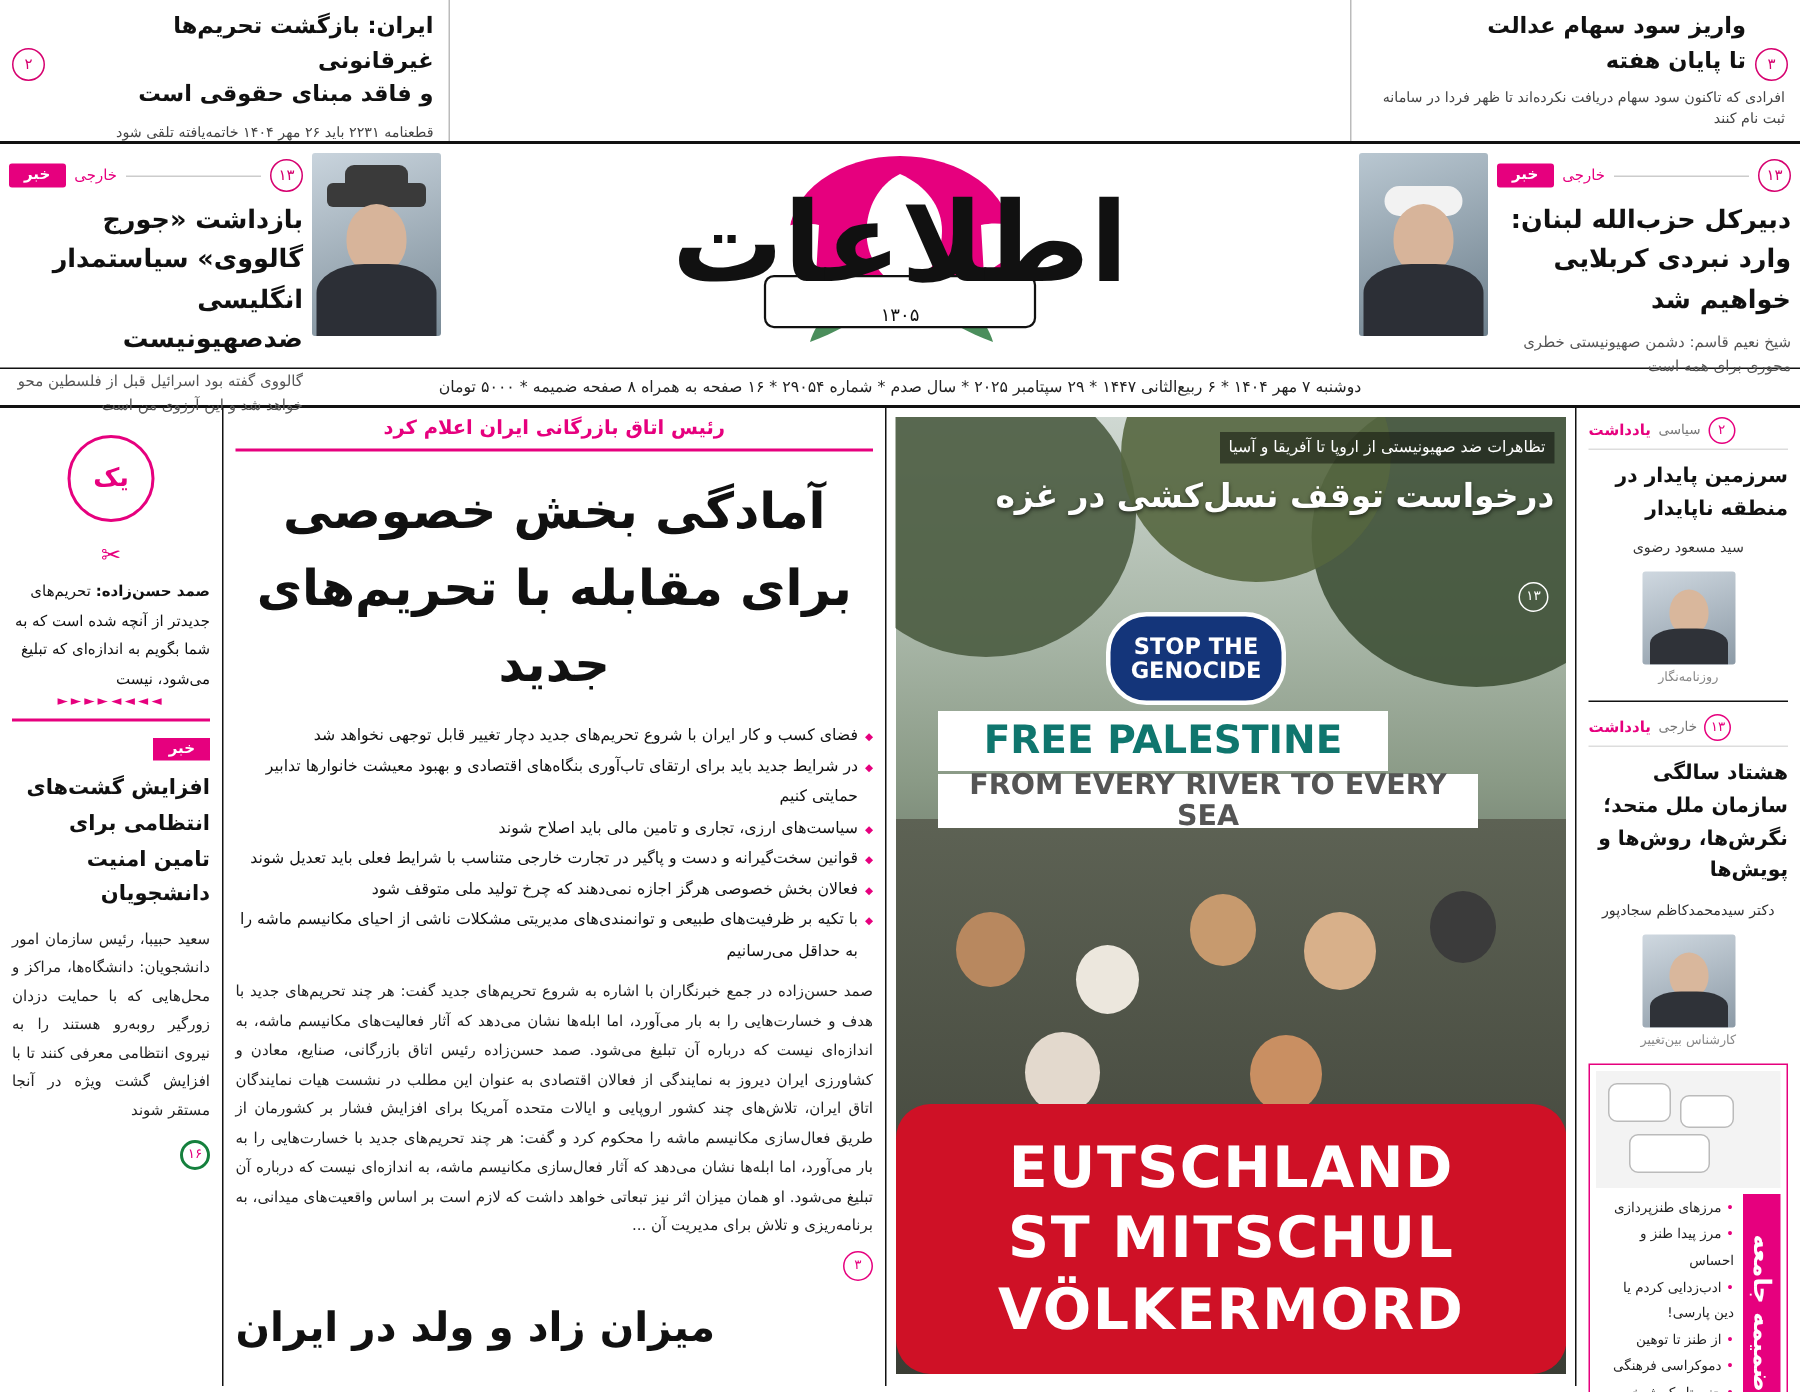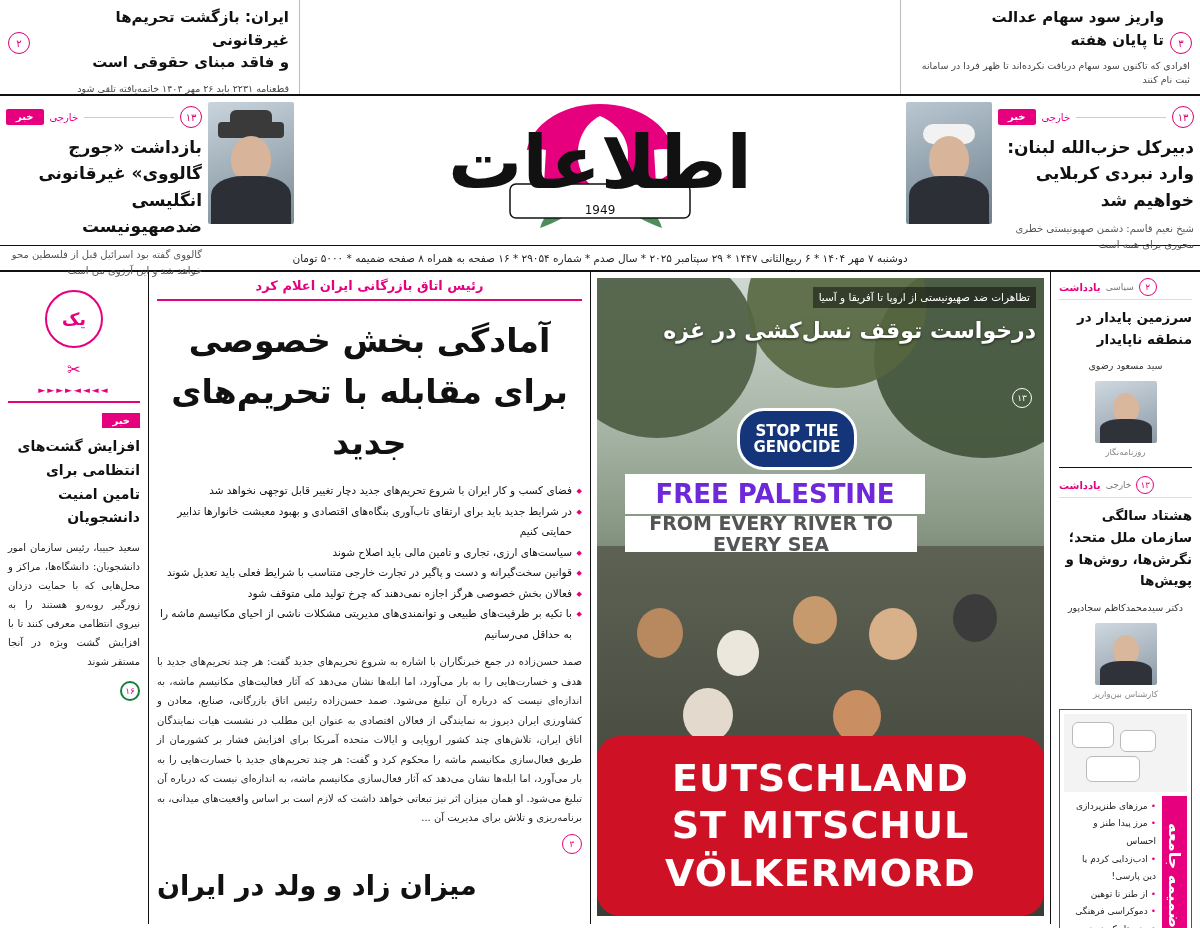--- a/index.html
+++ b/index.html
@@ -369,38 +369,38 @@
         <ellipse cx="150" cy="60" rx="74" ry="54" fill="#e6007e"></ellipse>
         <path d="M150 18 c-16 8 -24 26 -22 44 c2 16 12 28 26 34 c14 -8 24 -22 24 -40 c0 -16 -10 -30 -28 -38 z" fill="#fff"></path>
         <path d="M96 52 c-18 -4 -34 4 -42 16 c16 2 30 8 40 18 z" fill="#fff"></path>
         <path d="M204 52 c18 -4 34 4 42 16 c-16 2 -30 8 -40 18 z" fill="#fff"></path>
         <path d="M120 96 c-14 8 -26 20 -30 34 c16 -6 32 -14 42 -24 z" fill="#2c7a3f" opacity=".85"></path>
         <path d="M182 96 c14 8 26 20 30 34 c-16 -6 -32 -14 -42 -24 z" fill="#2c7a3f" opacity=".85"></path>
         <rect x="60" y="86" width="180" height="34" rx="6" fill="#fff" stroke="#111" stroke-width="1.5"></rect>
       </svg>
       <div class="logo-wrap" style="position:relative;z-index:3">
         <div class="logo-script">اطلاعات</div>
-        <div class="logo-year">1949</div>
+        <div class="logo-year">۱۳۰۵</div>
       </div>
     </div>
 
     <div class="mh-side">
       <div class="mh-photo left-man">
         <div class="hat"></div>
           <div class="head"></div>
           <div class="body"></div>
       </div>
       <div class="mh-text">
         <div class="kicker-row">
           <span class="kicker">خبر</span>
           <span class="kicker-sub">خارجی</span>
           <span class="kicker-line"></span>
           <span class="pagebadge" style="position:static">۱۳</span>
         </div>
-        <div class="mh-headline">بازداشت «جورج گالووی» غیرقانونی انگلیسی ضدصهیونیست</div>
+        <div class="mh-headline">بازداشت «جورج گالووی» سیاستمدار انگلیسی ضدصهیونیست</div>
         <div class="mh-dek">گالووی گفته بود اسرائیل قبل از فلسطین محو خواهد شد و این آرزوی من است</div>
       </div>
     </div>
   </div>
 
   <div class="datebar">دوشنبه ۷ مهر ۱۴۰۴ * ۶ ربیع‌الثانی ۱۴۴۷ * ۲۹ سپتامبر ۲۰۲۵ * سال صدم * شماره ۲۹۰۵۴ * ۱۶ صفحه به همراه ۸ صفحه ضمیمه * ۵۰۰۰ تومان</div>
 
   <div class="body">
 
     <div class="col col-right">
@@ -426,21 +426,21 @@
           <span class="note-tag">یادداشت</span>
           <span class="note-kind">خارجی</span>
           <span class="note-num">۱۳</span>
         </div>
         <div class="note-title">هشتاد سالگی سازمان ملل متحد؛ نگرش‌ها، روش‌ها و پویش‌ها</div>
         <div class="note-author">دکتر سیدمحمدکاظم سجادپور</div>
         <div class="mini-portrait">
             <div class="mh"></div>
             <div class="mb"></div>
           </div>
-        <div class="note-role">کارشناس بین‌واریز</div>
+        <div class="note-role">کارشناس بین‌تغییر</div>
       </div>
 
       <div class="supp">
         <div class="supp-img">
           <div class="bubble" style="left:8px;top:8px;width:42px;height:26px;"></div>
           <div class="bubble" style="left:56px;top:16px;width:36px;height:22px;"></div>
           <div class="bubble" style="left:22px;top:42px;width:54px;height:26px;"></div>
         </div>
         <div class="supp-inner">
           <div class="supp-title">ضمیمه جامعه</div>
@@ -464,22 +464,22 @@
         <div class="tree" style="left:150px;top:-60px;width:180px;height:170px;background:#55663f;"></div>
         <div class="crowd"></div>
 
         <div class="ph-overlay-title">
           <div class="ph-kick">تظاهرات ضد صهیونیستی از اروپا تا آفریقا و آسیا</div>
           <div class="ph-title">درخواست توقف نسل‌کشی در غزه</div>
         </div>
         <div class="ph-badge">۱۳</div>
 
         <div class="sign sign-blue" style="left:140px;top:130px;width:120px;height:62px;font-size:15px;border-radius:27px;">STOP THE GENOCIDE</div>
-        <div class="sign" style="left:28px;top:196px;width:300px;height:40px;font-size:26px;color:#6d28d9;">FREE PALESTINE</div>
-        <div class="sign" style="left:28px;top:238px;width:292px;height:36px;font-size:19px;color:#555;text-align:center;">FROM EVERY RIVER TO EVERY SEA</div>
+        <div class="sign" style="left:28px;top:196px;width:300px;height:40px;font-size:26px;color:#0f766e;">FREE PALESTINE</div>
+        <div class="sign" style="left:28px;top:238px;width:360px;height:36px;font-size:19px;color:#555;text-align:center;">FROM EVERY RIVER TO EVERY SEA</div>
 
         <div class="headdot" style="left:40px;top:330px;width:46px;height:50px;background:#b8885f;"></div>
         <div class="headdot" style="left:120px;top:352px;width:42px;height:46px;background:#ece7dd;"></div>
         <div class="headdot" style="left:196px;top:318px;width:44px;height:48px;background:#c79a6e;"></div>
         <div class="headdot" style="left:272px;top:330px;width:48px;height:52px;background:#d8b08a;"></div>
         <div class="headdot" style="left:356px;top:316px;width:44px;height:48px;background:#3b3b3b;"></div>
         <div class="headdot" style="left:86px;top:410px;width:50px;height:54px;background:#e3d9cd;"></div>
         <div class="headdot" style="left:236px;top:412px;width:48px;height:52px;background:#c98f62;"></div>
 
         <div class="banner-red">
@@ -512,20 +512,24 @@
       <div class="sec2-title">
         <div>میزان زاد و ولد در ایران</div>
 
       </div>
 
     </div>
 
     <div class="col col-left">
       <div class="circle-logo">یک</div>
       <div class="scissors">✂</div>
+      <div class="quote-block">
+        <span class="quote-name">صمد حسن‌زاده:</span>
+        <span>تحریم‌های جدیدتر از آنچه شده است که به شما بگویم به اندازه‌ای که تبلیغ می‌شود، نیست</span>
+      </div>
       <div class="deco">◄◄◄◄►►►►</div>
 
       <div class="pink-line"></div>
       <div>
         <span class="news-head">خبر</span>
         <div class="news-title">افزایش گشت‌های انتظامی برای تامین امنیت دانشجویان</div>
         <div class="news-body">سعید حبیبا، رئیس سازمان امور دانشجویان: دانشگاه‌ها، مراکز و محل‌هایی که با حمایت دزدان زورگیر روبه‌رو هستند را به نیروی انتظامی معرفی کنند تا با افزایش گشت ویژه در آنجا مستقر شوند</div>
         <div class="corner-num">۱۶</div>
       </div>
     </div>

